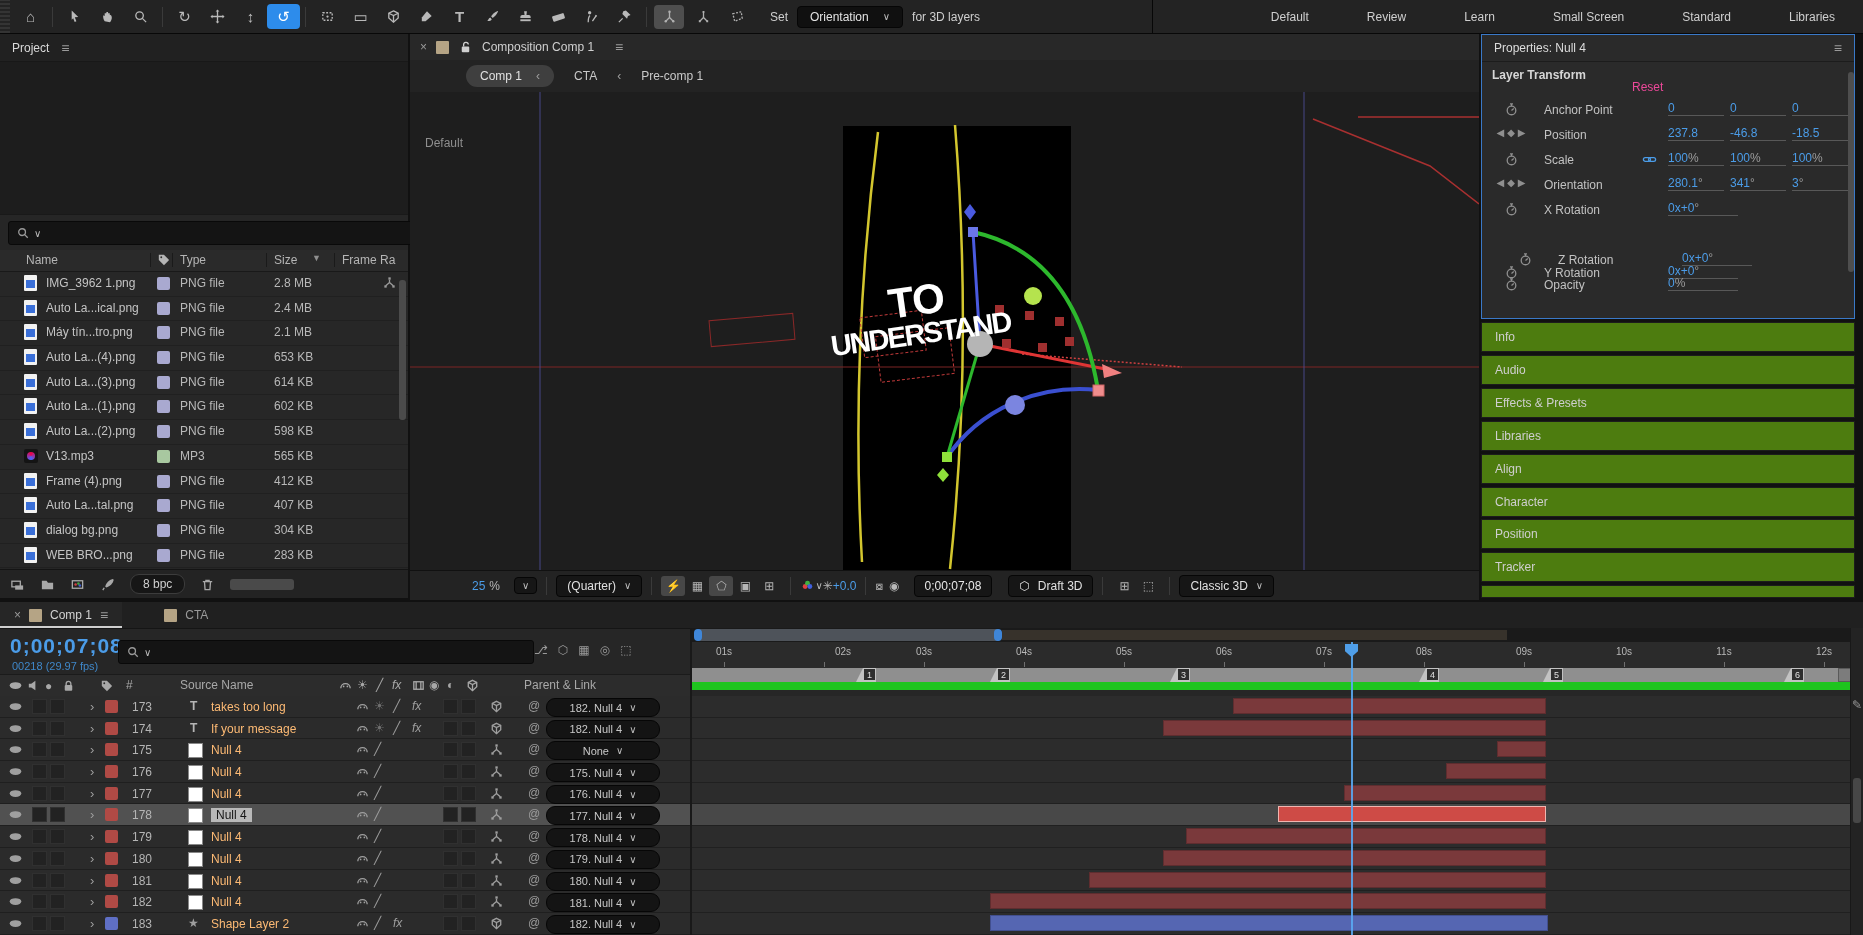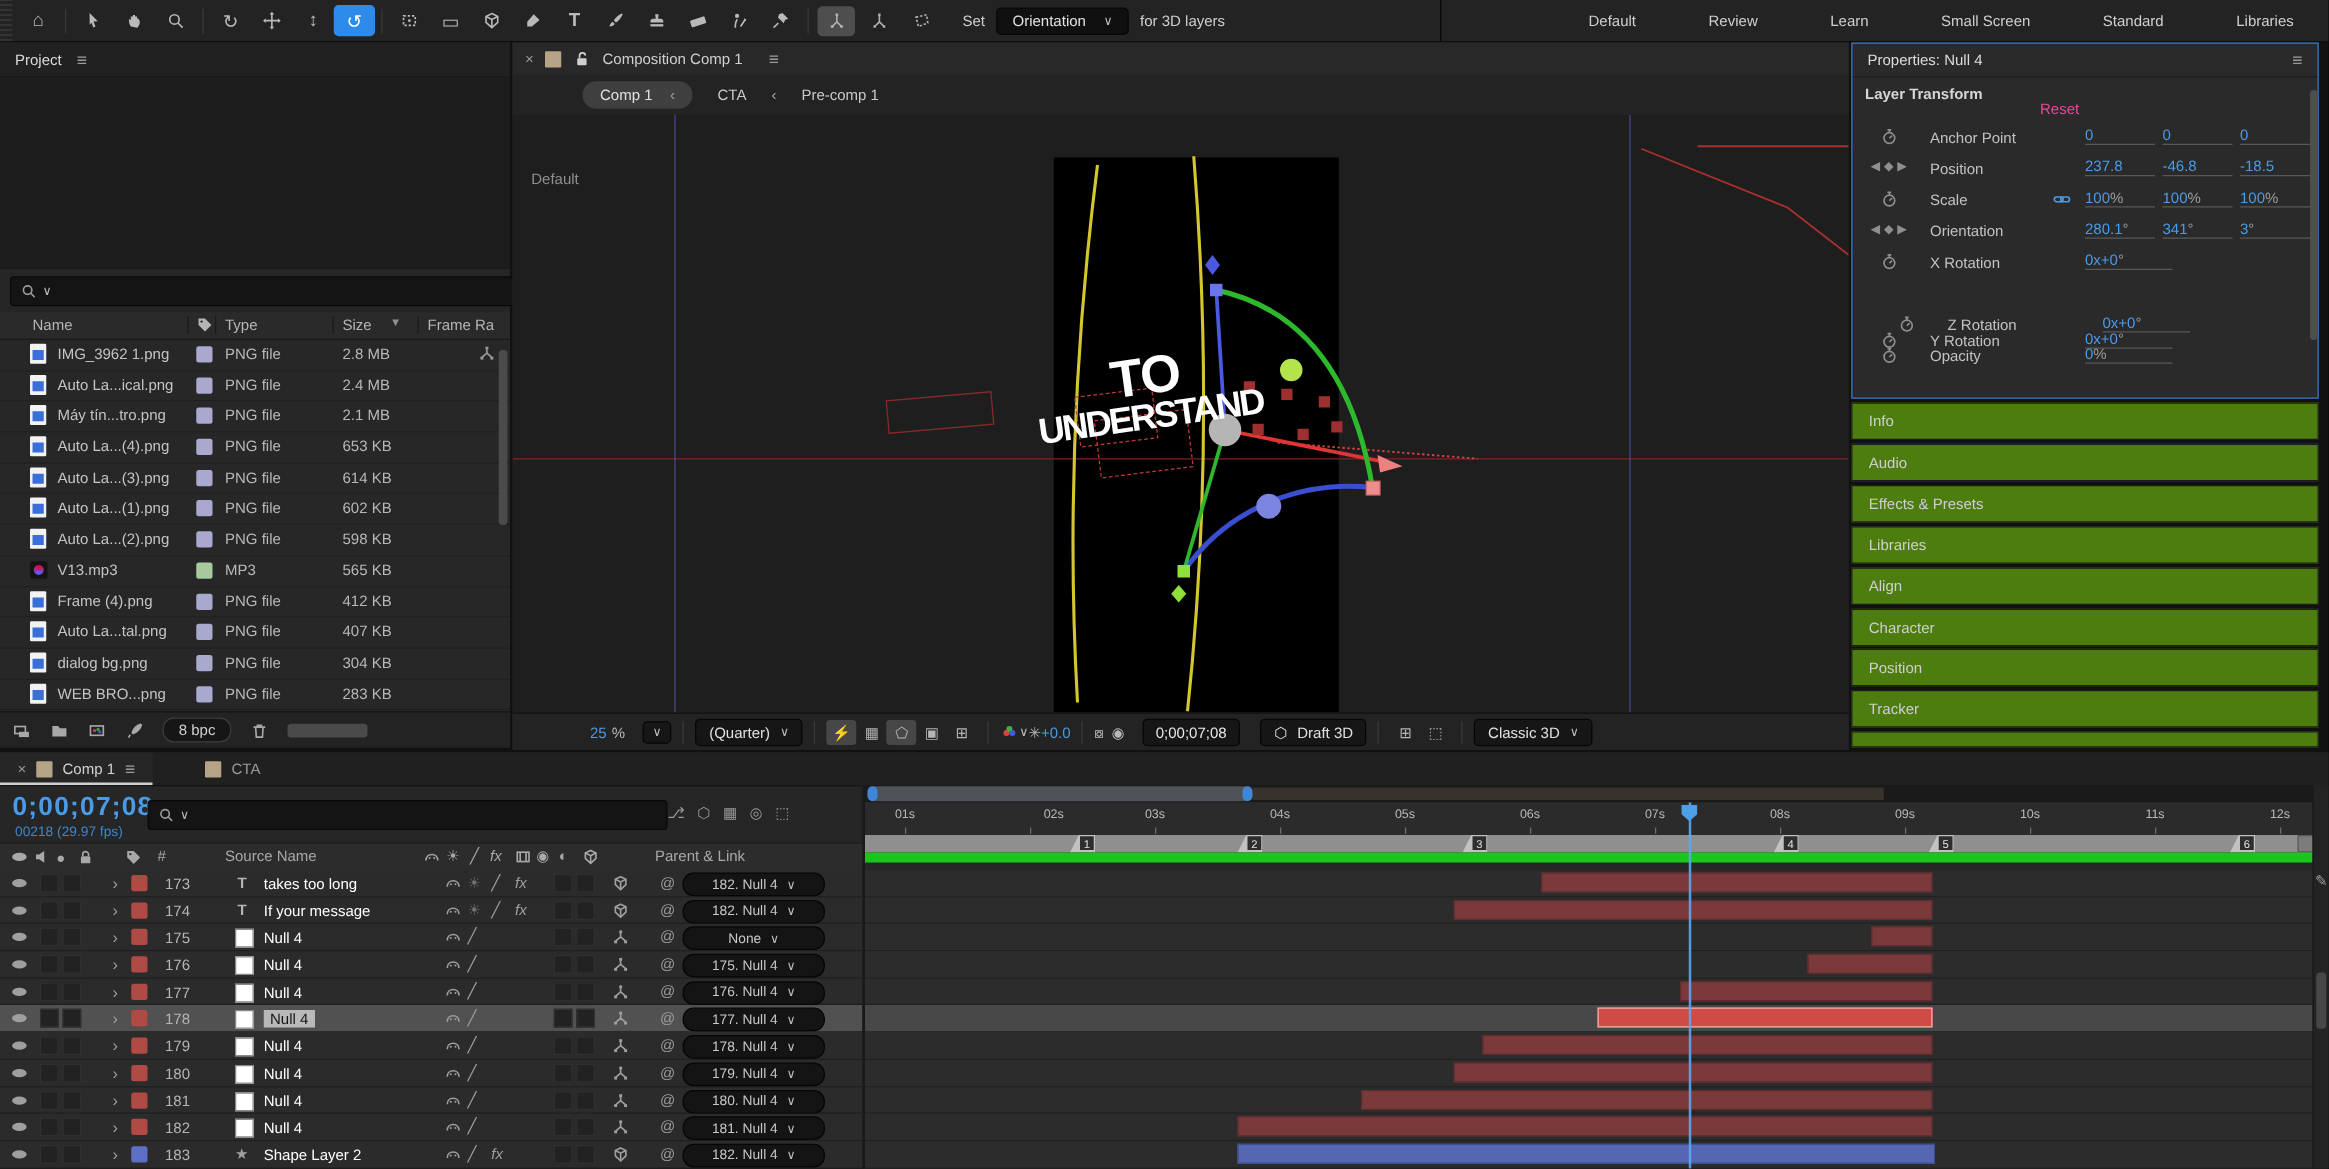--- a/index.html
+++ b/index.html
@@ -90,21 +90,21 @@
   .tlicons{position:absolute;left:534px;top:41px;display:flex;gap:10px;color:#9a9a9a}
   .tlhead{position:absolute;left:0;top:72px;width:690px;height:22px;background:#2c2c2c;border-top:1px solid #1b1b1b;border-bottom:1px solid #1b1b1b;color:#a8a8a8}
   .tlhead span,.tlhead .ic{position:absolute;top:3px}
   .trows{position:absolute;left:0;top:94px;width:690px;bottom:0;overflow:hidden}
   .trow{position:relative;height:21.7px;background:#2b2b2b;border-bottom:1px solid #1f1f1f;box-sizing:border-box;color:#c0c0c0}
   .trow.sel{background:#515151}
   .trow .ic{position:absolute;top:3px;color:#9f9f9f}
   .cell{position:absolute;top:3px;width:15px;height:15px;background:#222;border:1px solid #303030;box-sizing:border-box}
   .lchip{position:absolute;left:105px;top:4px;width:13px;height:13px;border-radius:2px}
   .lnum{position:absolute;left:132px;top:4px;color:#b5b5b5}
-  .lname{position:absolute;left:211px;top:4px;color:#ffffff;white-space:nowrap}
+  .lname{position:absolute;left:211px;top:4px;color:#fdba74;white-space:nowrap}
   .lname.edit{background:#b9b9b9;color:#151515;padding:0 5px}
   .nullbox{position:absolute;left:188px;top:4px;width:13px;height:13px;background:#fff;border:1px solid #888}
   .pdrop{position:absolute;left:546px;top:2px;width:112px;height:17px;background:#141414;border:1px solid #060606;border-radius:9px;display:flex;align-items:center;justify-content:center;gap:7px;color:#c8c8c8;font-size:11px}
   .tgraph{position:absolute;left:690px;top:26px;right:0;bottom:0;background:#262626;border-left:2px solid #191919}
   .nav-track{position:absolute;left:0;top:0;right:0;height:14px;background:#1a1a1a}
   .nav-work{position:absolute;left:310px;top:2px;width:505px;height:10px;background:#37322b}
   .nav-thumb{position:absolute;left:2px;top:1px;width:308px;height:12px;background:#4e535a;border-radius:6px}
   .nav-cap{position:absolute;top:0;width:8px;height:12px;background:#3f86d8;border-radius:6px}
   .ruler{position:absolute;left:0;top:14px;right:12px;height:26px;background:#2b2b2b;border-bottom:1px solid #1e1e1e;color:#b8b8b8;font-size:10px}
   .rtick{position:absolute;top:4px;transform:translateX(-50%)}

